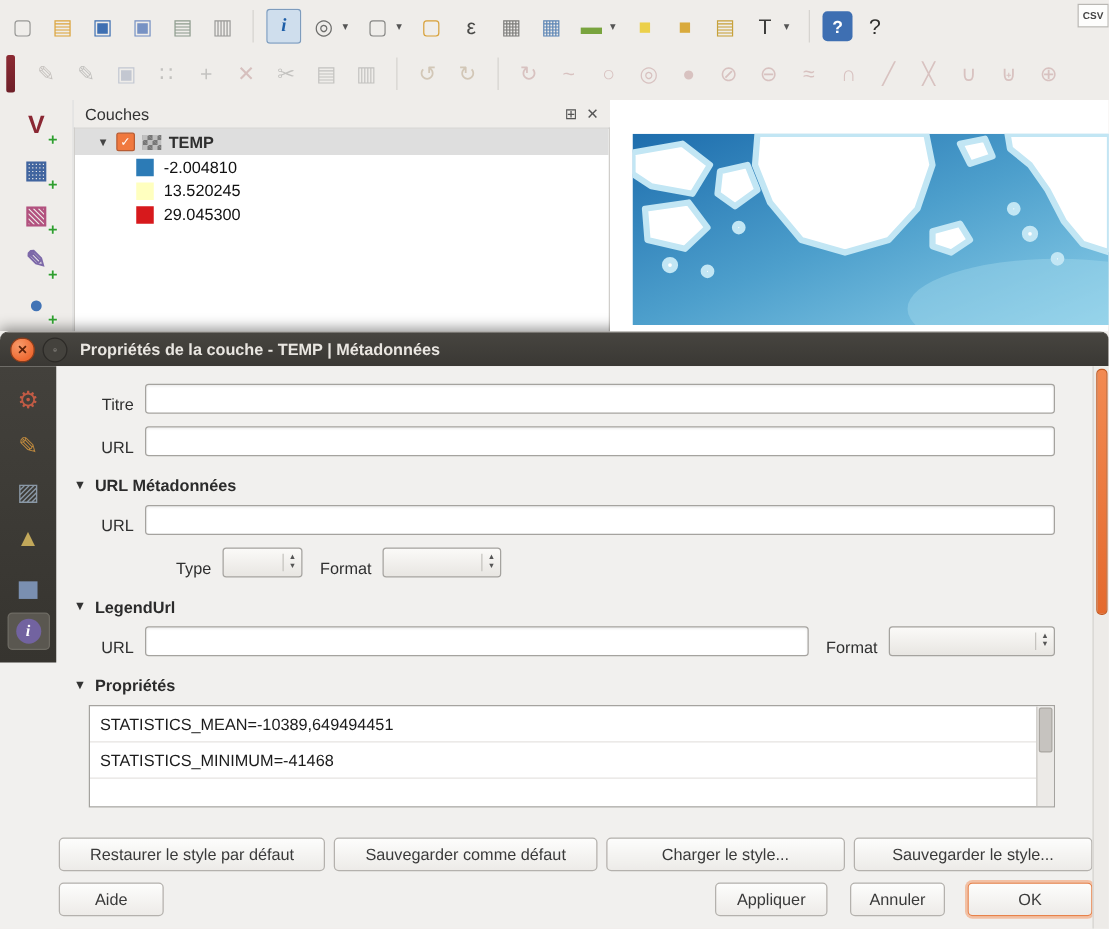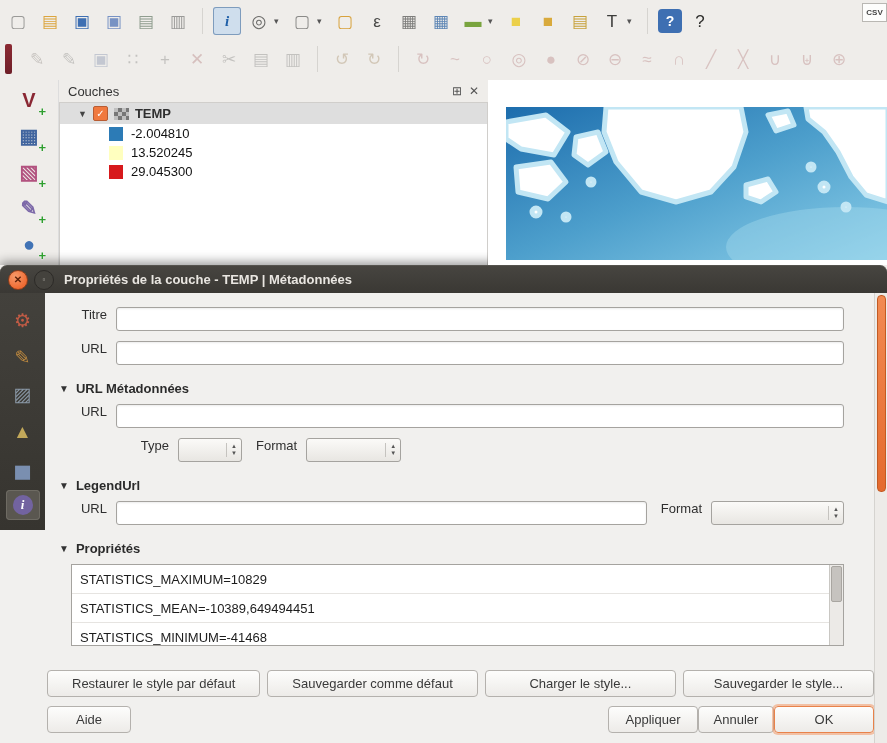--- a/index.html
+++ b/index.html
@@ -57,21 +57,21 @@
 
   .dialog-body{flex:1;display:flex;background:#f1f0ee;min-height:0;}
   .sidecol{width:45px;flex:none;display:flex;flex-direction:column;background:#f1f0ee;}
   .side{background:linear-gradient(#43413c,#36342f);padding:12px 0 10px;display:flex;flex-direction:column;align-items:center;gap:7px;}
   .sideitem{width:34px;height:30px;display:flex;align-items:center;justify-content:center;border-radius:4px;}
   .sideitem.sel{background:#5a5750;box-shadow:inset 0 0 0 1px #6e6b63;}
   .sideitem .g{font-size:19px;line-height:1;}
   .sideitem .circle{width:20px;height:20px;border-radius:50%;background:#7263a0;color:#fff;display:flex;align-items:center;justify-content:center;font-weight:bold;font-style:italic;font-family:"Liberation Serif",serif;font-size:13px;}
 
   .content{flex:1;min-width:0;padding:14px 30px 0 14px;display:flex;flex-direction:column;}
-  .frow{display:flex;align-items:flex-start;margin-bottom:10px;}
+  .frow{display:flex;align-items:flex-end;margin-bottom:10px;}
   .frow label{width:48px;flex:none;text-align:right;margin-right:9px;color:#2f2f2f;}
   .inp{flex:1;min-width:0;height:24px;box-sizing:border-box;border:1px solid #a5a39f;border-radius:3px;background:#fff;box-shadow:inset 0 1px 2px rgba(0,0,0,.08);font:inherit;padding:0 5px;}
   .group{display:flex;align-items:center;gap:7px;margin:6px 0 8px;font-weight:bold;color:#2b2b2b;}
   .garrow{font-size:10px;color:#333;}
   .typerow{padding-left:56px;}
   .typerow label.sm{width:34px;margin-left:20px;}
   .combo{height:24px;box-sizing:border-box;border:1px solid #a5a39f;border-radius:3px;background:linear-gradient(#fbfaf8,#e8e6e2);display:flex;align-items:center;justify-content:flex-end;padding-right:4px;flex:none;}
   .combo .spin{display:flex;flex-direction:column;font-size:6px;line-height:1.1;color:#555;border-left:1px solid #c5c3bf;padding-left:4px;margin-left:4px;}
   .w-type{width:64px;}
   .w-format{width:95px;margin-left:0;}
@@ -80,21 +80,21 @@
 
   .listbox{margin-left:12px;height:80px;flex:none;border:1px solid #a5a39f;background:#fff;display:flex;overflow:hidden;}
   .listrows{flex:1;display:flex;flex-direction:column;min-width:0;}
   .listrow{height:28px;flex:none;display:flex;align-items:center;padding-left:8px;color:#1c1c1c;border-bottom:1px solid #e6e4e1;}
   .lscroll{width:13px;flex:none;border-left:1px solid #c9c7c3;background:#eceae7;position:relative;}
   .lhandle{position:absolute;top:1px;left:1px;right:1px;height:34px;background:#c6c3bf;border:1px solid #a9a6a1;border-radius:2px;}
 
   .btnrow{display:flex;gap:7px;margin:24px -30px 0 -12px;}
   .btn{height:27px;box-sizing:border-box;border:1px solid #b4b1ad;border-radius:4px;background:linear-gradient(#fdfdfc,#edebe8);color:#3a3a3a;display:flex;align-items:center;justify-content:center;padding:0 24px;white-space:nowrap;}
   .btn.grow{flex:1;}
-  .bottomrow{display:flex;margin:9px -30px 0 -12px;align-items:center;}
+  .bottomrow{display:flex;gap:18px;margin:9px -30px 0 -12px;align-items:center;}
   .btn.help{width:84px;flex:none;}
   .spacerflex{flex:1;}
   .btn.apply{width:90px;flex:none;}
   .btn.cancel{width:76px;flex:none;}
   .btn.ok{width:100px;flex:none;border-color:#e8824a;box-shadow:0 0 0 2px rgba(243,133,73,.45);}
 
   .vscroll{width:12px;flex:none;background:#edebe8;border-left:1px solid #d5d3cf;position:relative;}
   .vhandle{position:absolute;top:2px;left:2px;width:7px;height:195px;background:linear-gradient(#f28a52,#e46a2e);border:1px solid #c25a22;border-radius:4px;}
 </style>
 </head>
@@ -423,21 +423,20 @@
             </span>
           </div>
         </div>
 
         <div class="group">
           <span class="garrow">▼</span>
           <span>Propriétés</span>
         </div>
         <div class="listbox">
           <div class="listrows" id="prop-rows">
-              <div class="listrow">STATISTICS_MAXIMUM=10829</div>
               <div class="listrow">STATISTICS_MEAN=-10389,649494451</div>
               <div class="listrow">STATISTICS_MINIMUM=-41468</div>
             </div>
           <div class="lscroll">
               <div class="lhandle"></div>
             </div>
         </div>
 
         <div class="btnrow" id="style-btnrow">
             <div class="btn grow">Restaurer le style par défaut</div>

